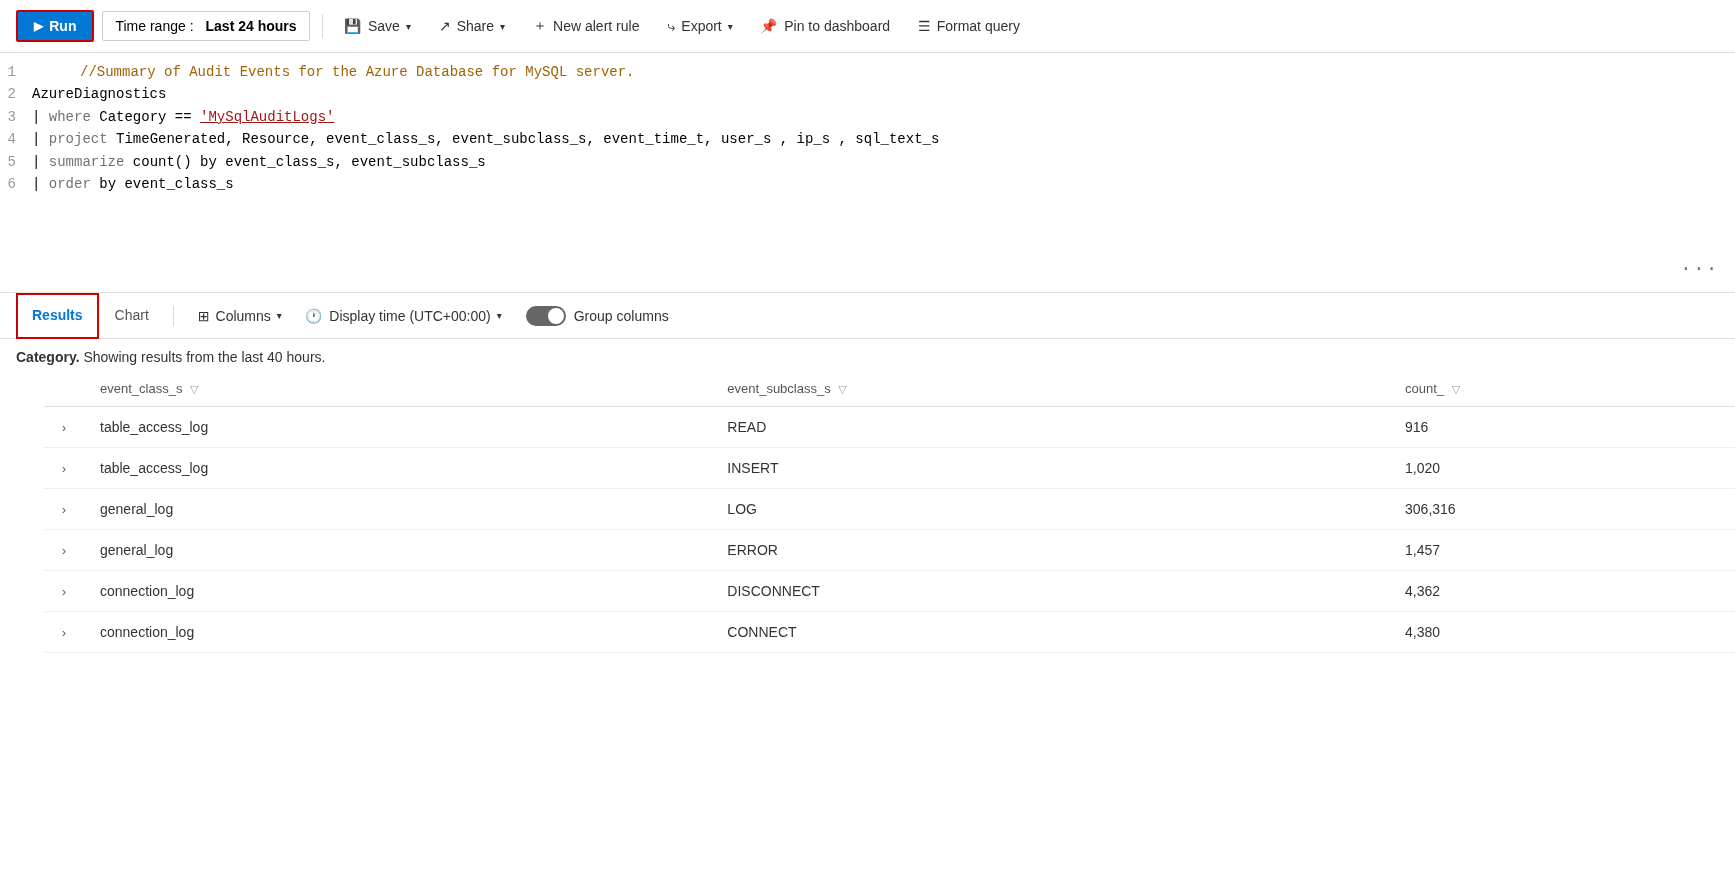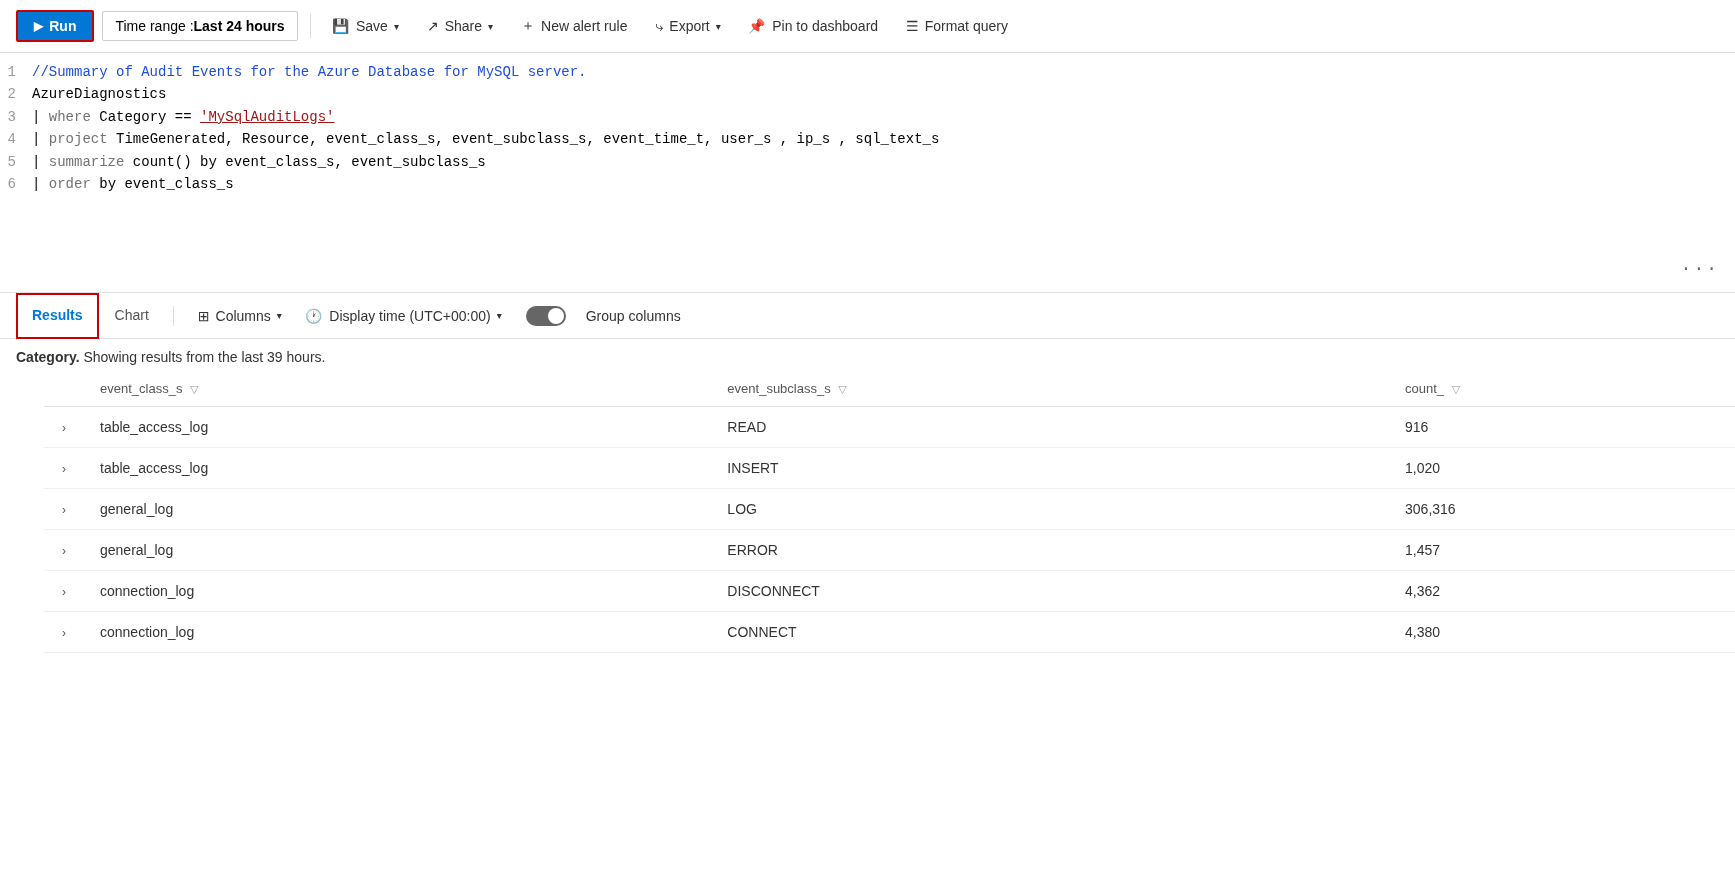--- a/index.html
+++ b/index.html
@@ -30,21 +30,21 @@
     .run-button .play-icon { font-size: 12px; }
     .time-range-btn {
       background: #fff;
       border: 1px solid #ccc;
       border-radius: 2px;
       padding: 6px 12px;
       font-size: 14px;
       cursor: pointer;
       display: flex;
       align-items: center;
-      gap: 0;
+      gap: 12px;
     }
     .toolbar-divider {
       width: 1px;
       height: 24px;
       background: #ddd;
       margin: 0 4px;
     }
     .toolbar-btn {
       background: none;
       border: none;
@@ -74,21 +74,21 @@
     }
     .line-num {
       color: #999;
       width: 32px;
       text-align: right;
       padding-right: 16px;
       user-select: none;
       flex-shrink: 0;
     }
     .code-content { flex: 1; }
-    .c-comment { color: #1d4ed8; }
+    .c-comment { color: #a16207; margin-left: 48px; }
     .c-keyword { color: #737373; }
     .c-string { color: #a31515; text-decoration: underline; }
     .c-plain { color: #000; }
     .ellipsis-area {
       position: absolute;
       right: 16px;
       bottom: 8px;
       color: #666;
       font-size: 18px;
       letter-spacing: 2px;
@@ -150,21 +150,21 @@
       border: none;
       background: none;
       cursor: pointer;
       font-size: 14px;
       color: #333;
       padding: 6px 8px;
     }
     .toggle-group {
       display: flex;
       align-items: center;
-      gap: 20px;
+      gap: 8px;
       margin-left: 8px;
     }
     .toggle {
       width: 40px;
       height: 20px;
       background: #666;
       border-radius: 10px;
       position: relative;
       cursor: pointer;
     }
@@ -323,21 +323,21 @@
         <div class="toggle">
           <div class="toggle-knob"></div>
         </div>
         <span class="group-columns-label">Group columns</span>
       </div>
     </div>
   </div>
 
   <div class="status-bar">
     <strong>Category.</strong>
-    <span> Showing results from the last 39 hours.</span>
+    <span> Showing results from the last 40 hours.</span>
   </div>
 
   <table class="results-table">
     <thead>
       <tr>
         <th style="width:40px;"></th>
         <th>
           <span>event_class_s</span>
           <span class="filter-icon">▽</span>
         </th>

